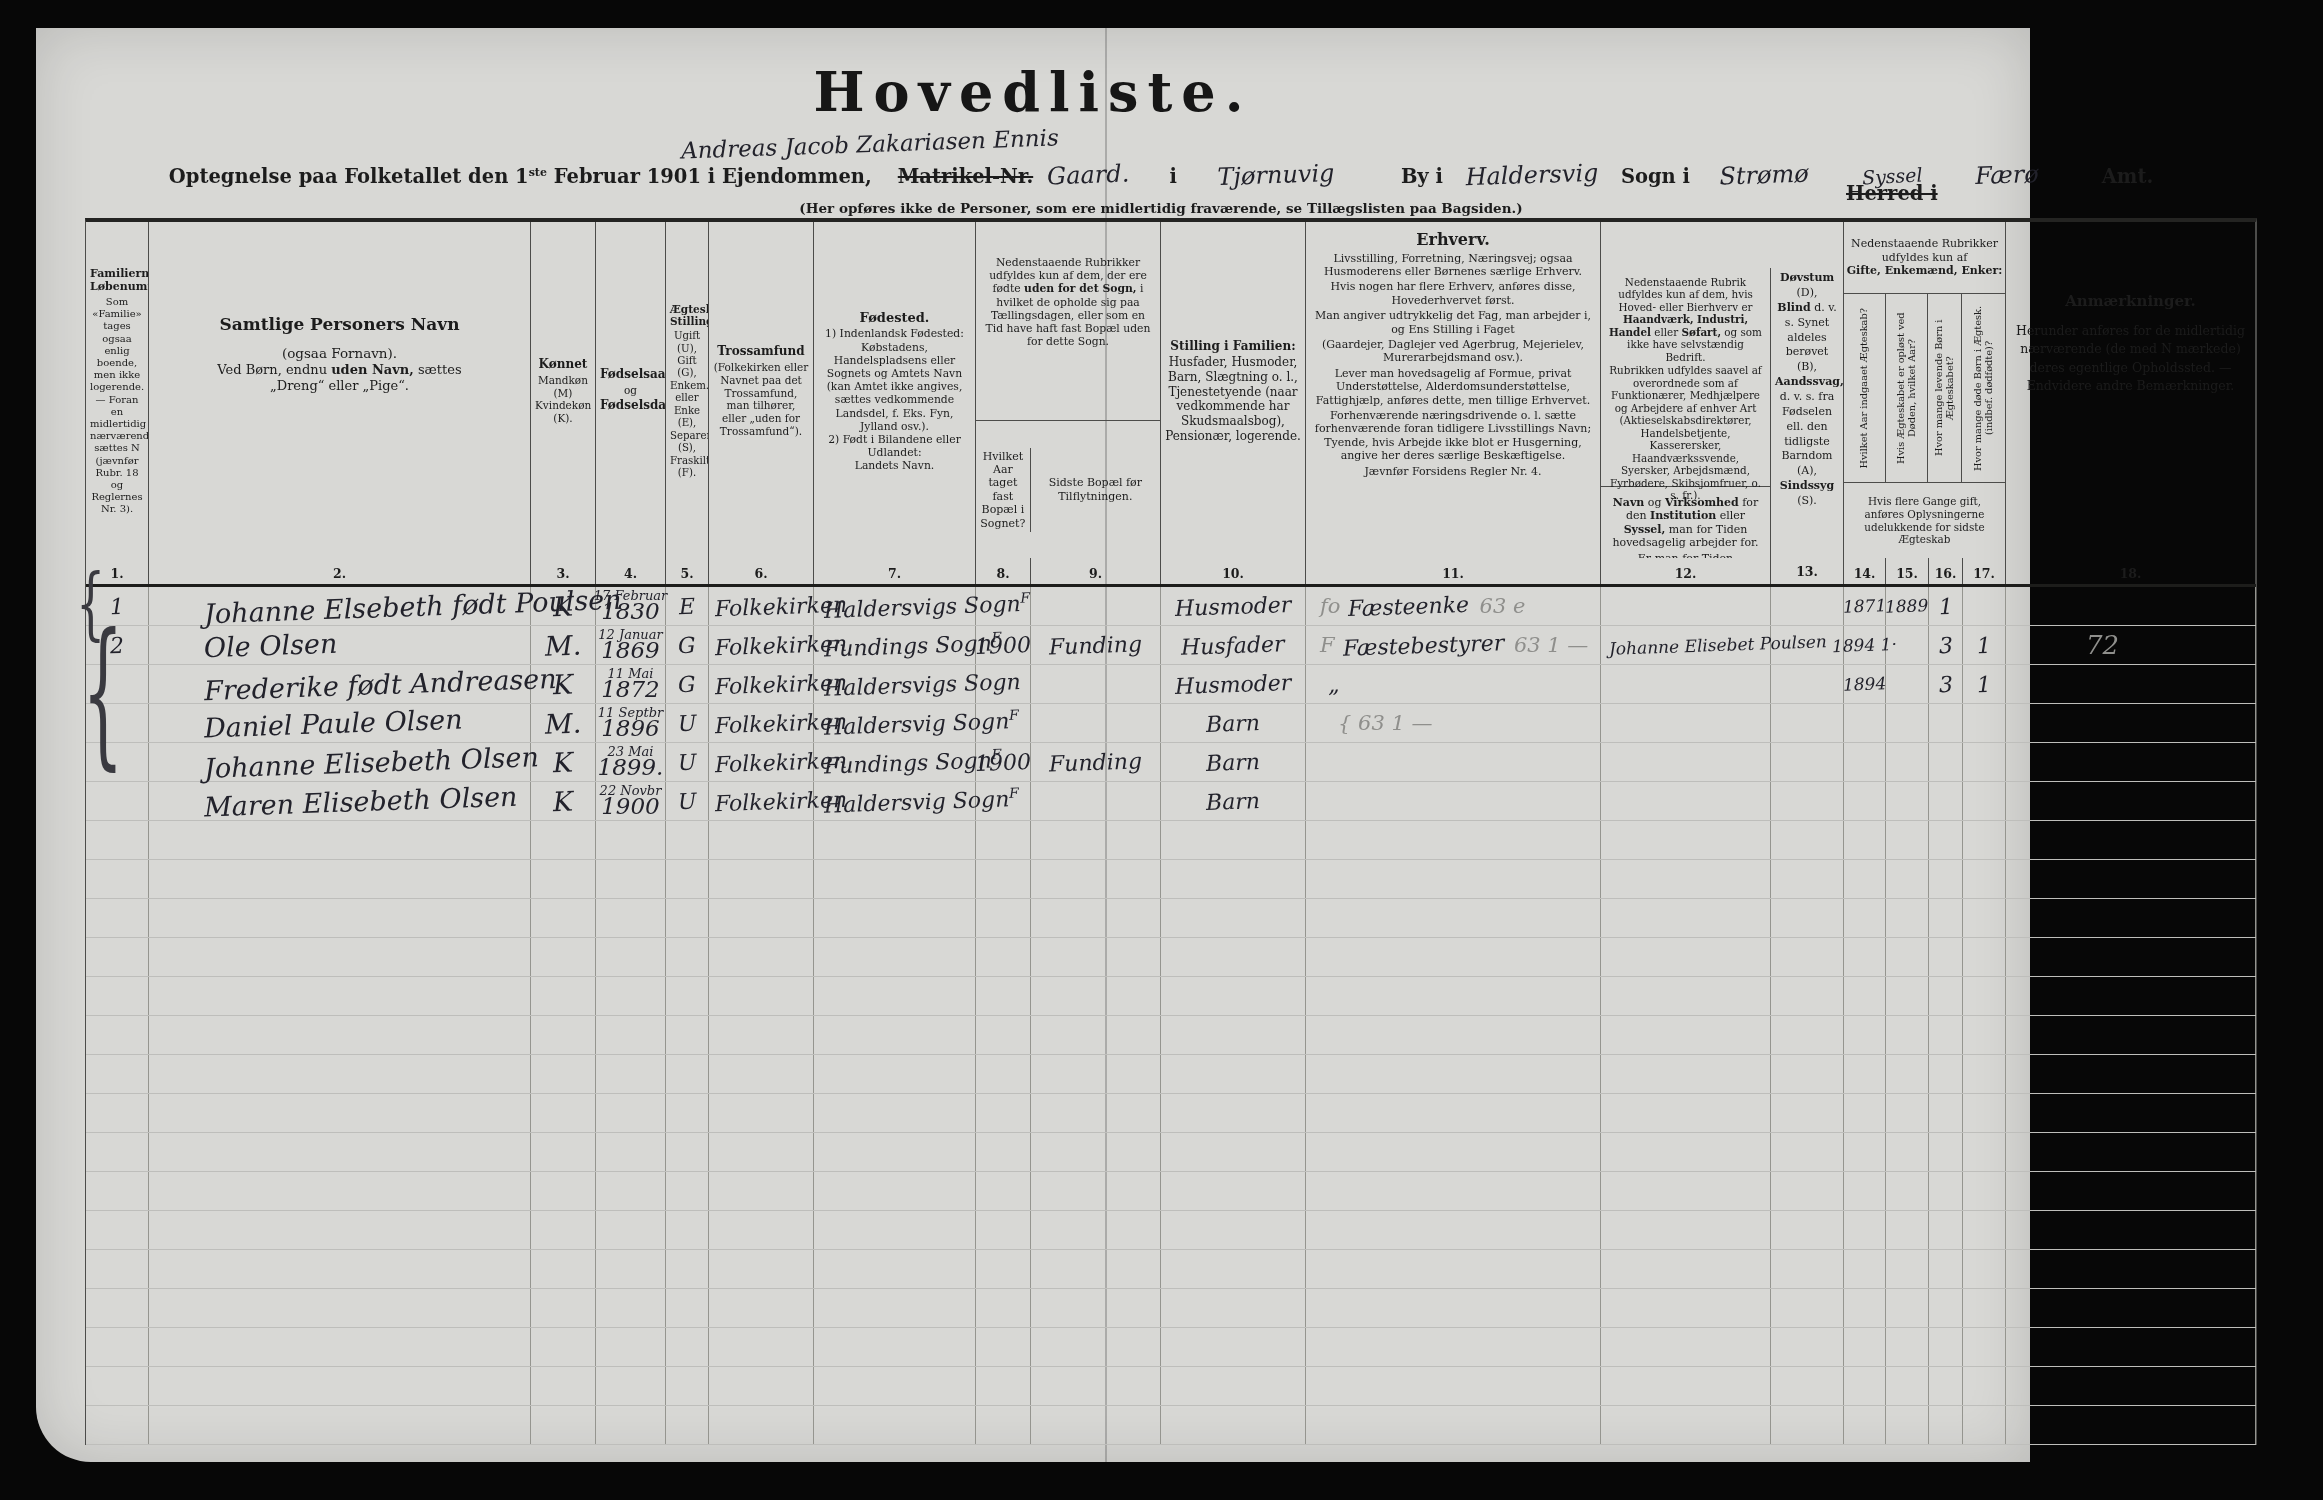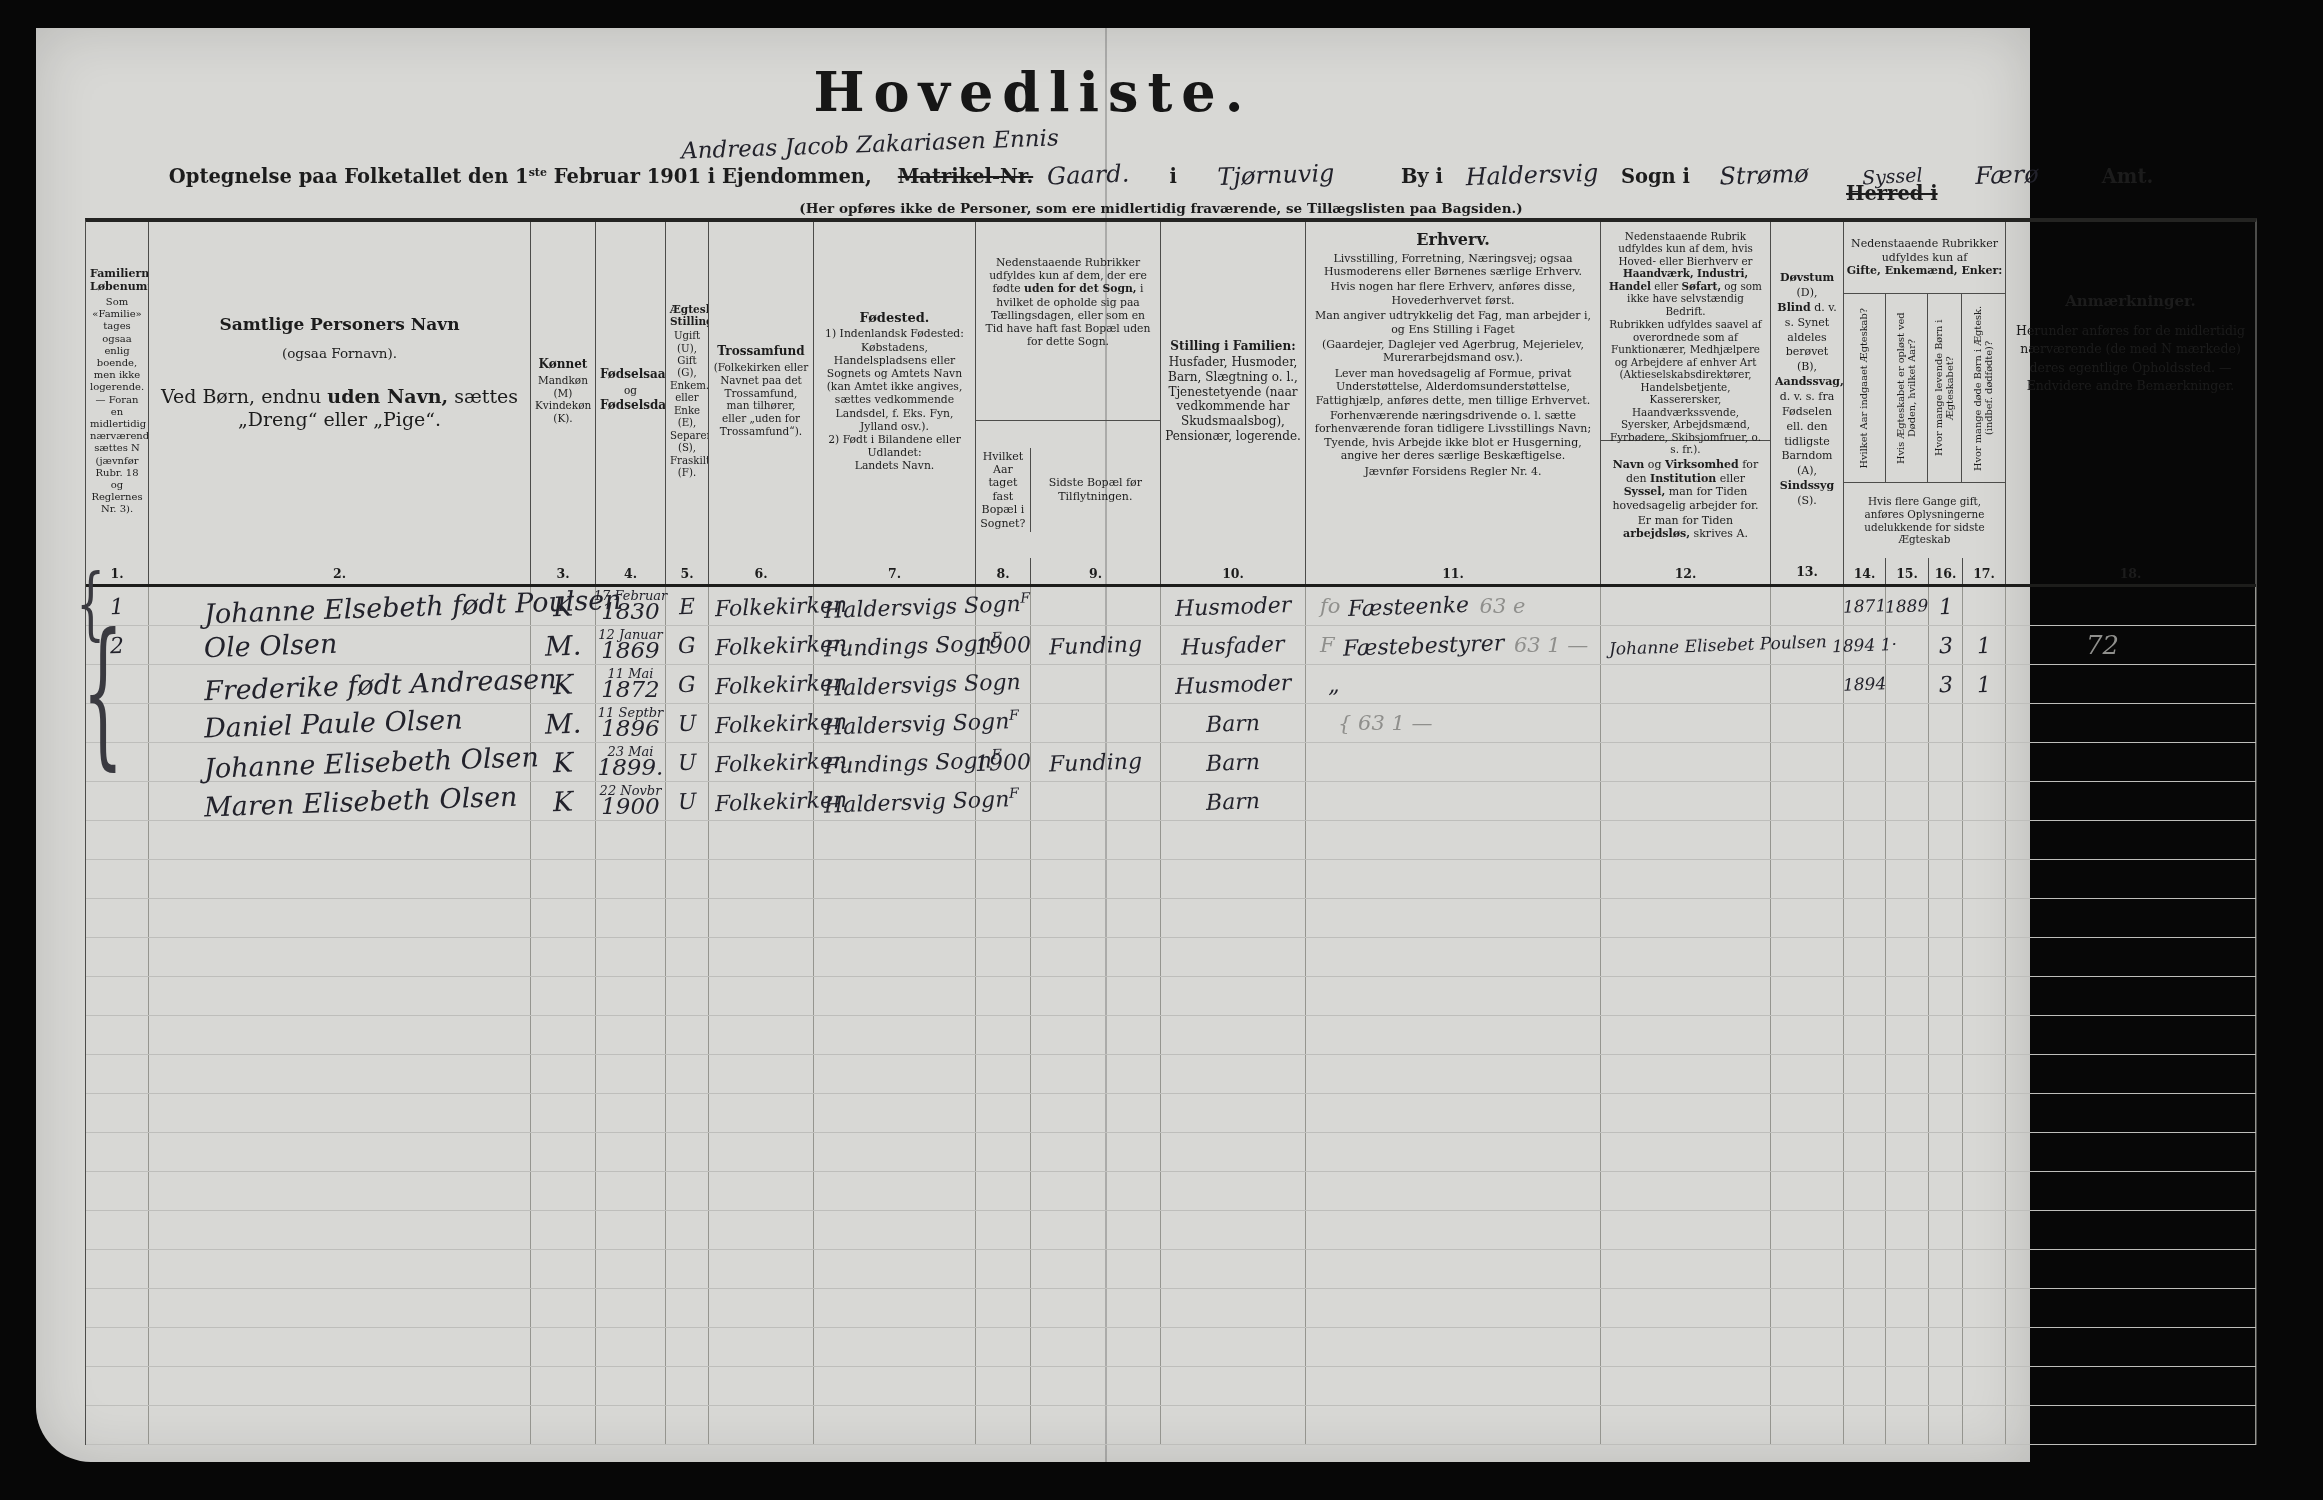--- a/index.html
+++ b/index.html
@@ -37,21 +37,21 @@
   .c13{width:73px;}.c14{width:42px;}.c15{width:43px;}.c16{width:34px;}.c17{width:43px;}.c18{width:250px;}
   .g89{width:185px;padding:0;}.g1417{width:162px;padding:0;}
 
   .ht-big{font-weight:bold;font-size:15px;margin:6px 0 4px;}
   .ht-med{font-weight:bold;font-size:12px;margin:2px 0;}
   .hnote{font-size:10.5px;}
   .c1 .hnote{font-size:10px;}
   .c1 .ht-med{font-size:11px;line-height:1.25;}
   .cent{justify-content:center;}
   .c2 .ht-big{font-size:17px;margin-top:86px;}
-  .c2 .hnote{font-size:19px;margin-top:24px;}
+  .c2 .hnote{font-size:13px;margin-top:1px;}
   .c2 .sub{font-size:13.5px;margin-top:6px;}
   .c7 .hnote{font-size:10.8px;}
   .c11{font-size:11px;}
   .c11 .ht-big{font-size:16px;margin:2px 0 1px;}
   .c11 p, .c12 p, .c18 p{margin:1px 0;}
   .g89 .gtext{height:199px;box-sizing:border-box;padding:34px 8px 0;font-size:10.8px;}
   .g89 .gsplit{display:flex;height:137px;border-top:1px solid #4c4c4a;align-items:center;}
   .g89 .sub{box-sizing:border-box;display:flex;align-items:center;justify-content:center;padding:2px;font-size:11px;}
   .g89 .s8{width:55px;border-right:1px solid #4c4c4a;}
   .g89 .s9{width:130px;}
@@ -169,21 +169,21 @@
       <div class="hcell c11">
         <div class="ht-big">Erhverv.</div>
         <p>Livsstilling, Forretning, Næringsvej; ogsaa Husmoderens eller Børnenes særlige Erhverv.</p>
           <p>Hvis nogen har flere Erhverv, anføres disse, Hovederhvervet først.</p>
           <p>Man angiver udtrykkelig det Fag, man arbejder i, og Ens Stilling i Faget</p>
         <p>(Gaardejer, Daglejer ved Agerbrug, Mejerielev, Murerarbejdsmand osv.).</p>
           <p>Lever man hovedsagelig af Formue, privat Understøttelse, Alderdomsunderstøttelse, Fattighjælp, anføres dette, men tillige Erhvervet.</p>
           <p>Forhenværende næringsdrivende o. l. sætte forhenværende foran tidligere Livsstillings Navn; Tyende, hvis Arbejde ikke blot er Husgerning, angive her deres særlige Beskæftigelse.</p>
         <p>Jævnfør Forsidens Regler Nr. 4.</p>
       </div>
-      <div class="hcell c12" style="padding:0;">
+      <div class="hcell c12" style="padding:0;margin-top:46px;">
         <div class="c12top">
           <span>Nedenstaaende Rubrik udfyldes kun af dem, hvis Hoved- eller Bierhverv er </span><b>Haandværk, Industri, Handel</b><span> eller </span><b>Søfart,</b><span> og som ikke have selvstændig Bedrift.</span>
           <p>Rubrikken udfyldes saavel af overordnede som af Funktionærer, Medhjælpere og Arbejdere af enhver Art (Aktieselskabsdirektører, Handelsbetjente, Kasserersker, Haandværkssvende, Syersker, Arbejdsmænd, Fyrbødere, Skibsjomfruer, o. s. fr.).</p>
         </div>
         <div class="c12bot">
           <p><b>Navn</b><span> og </span><b>Virksomhed</b><span> for den </span><b>Institution</b><span> eller </span><b>Syssel,</b><span> man for Tiden hovedsagelig arbejder for.</span></p>
           <p><span>Er man for Tiden </span><b>arbejdsløs,</b><span> skrives A.</span></p>
         </div>
       </div>
       <div class="hcell c13">

